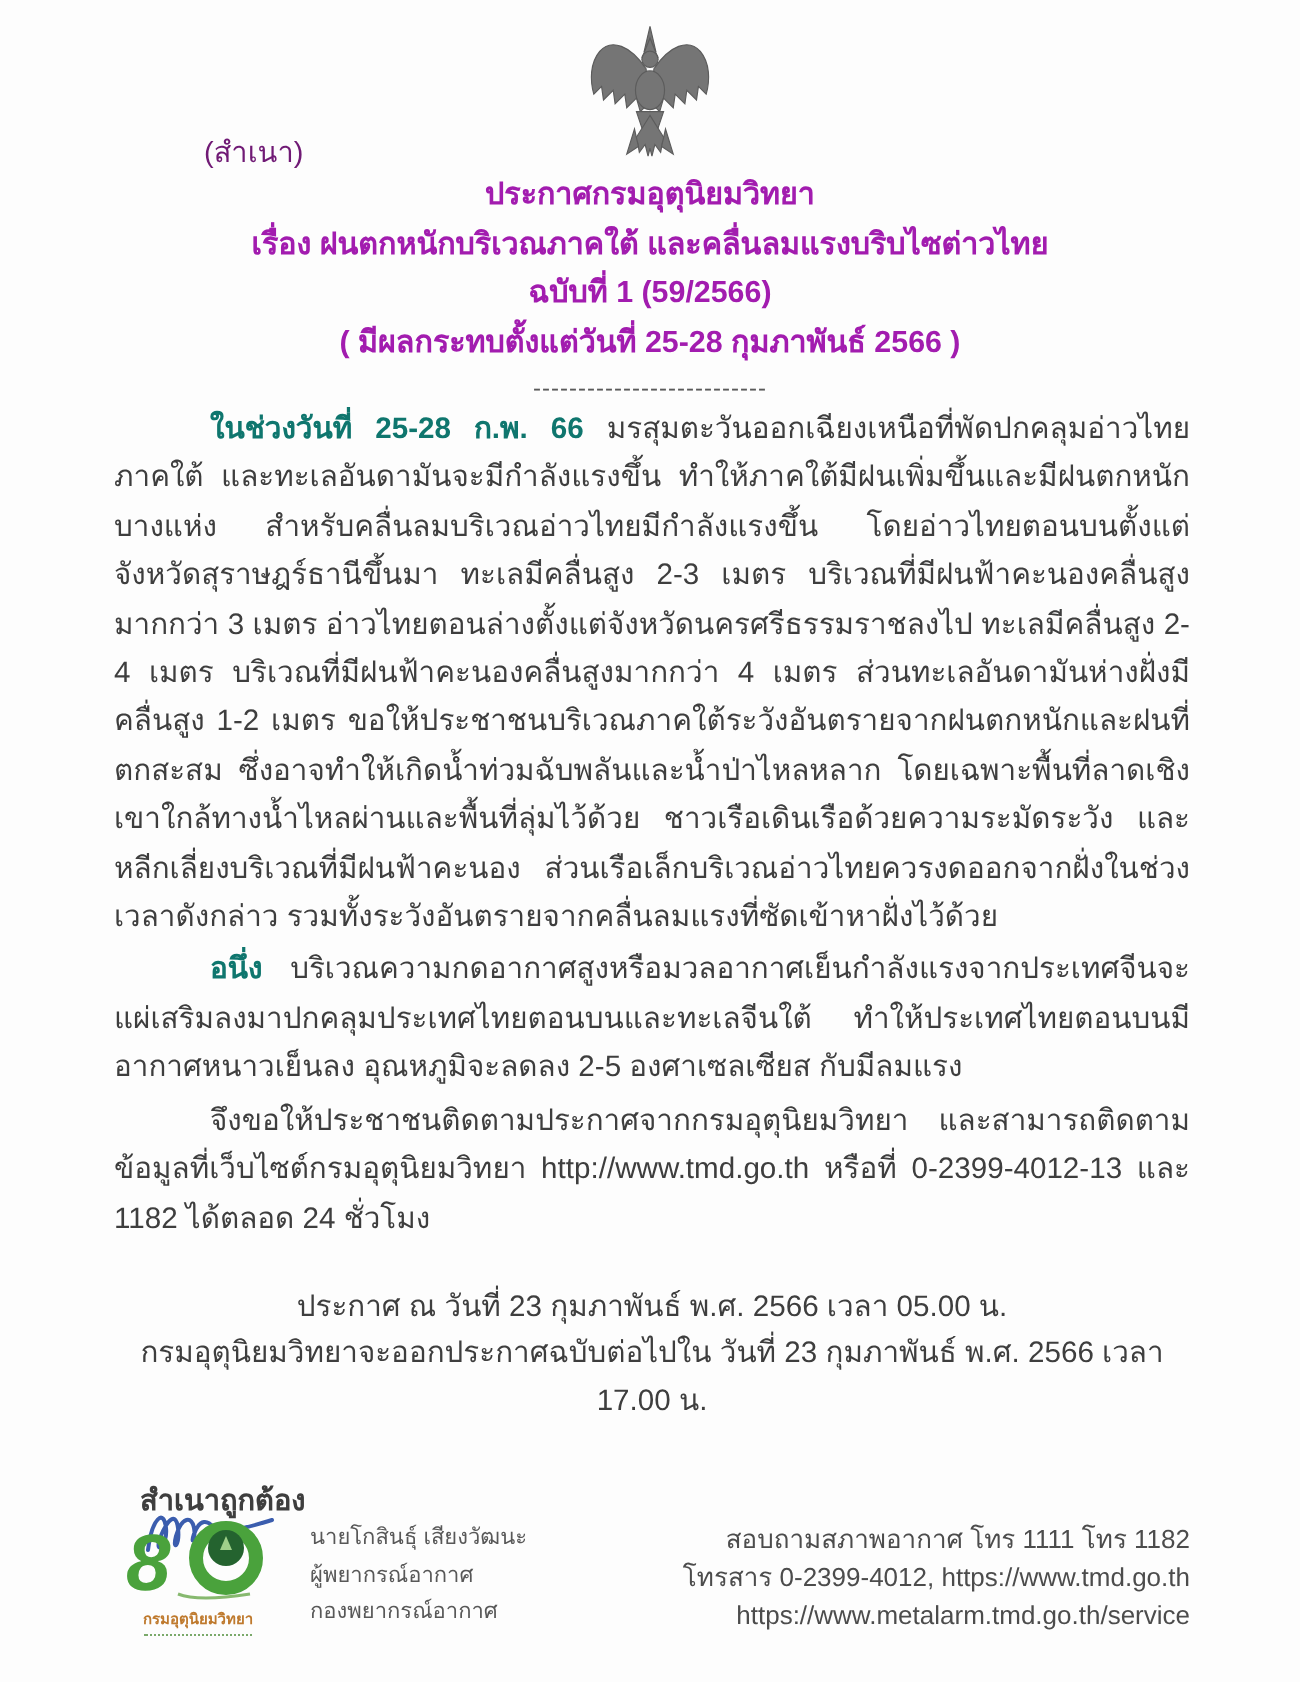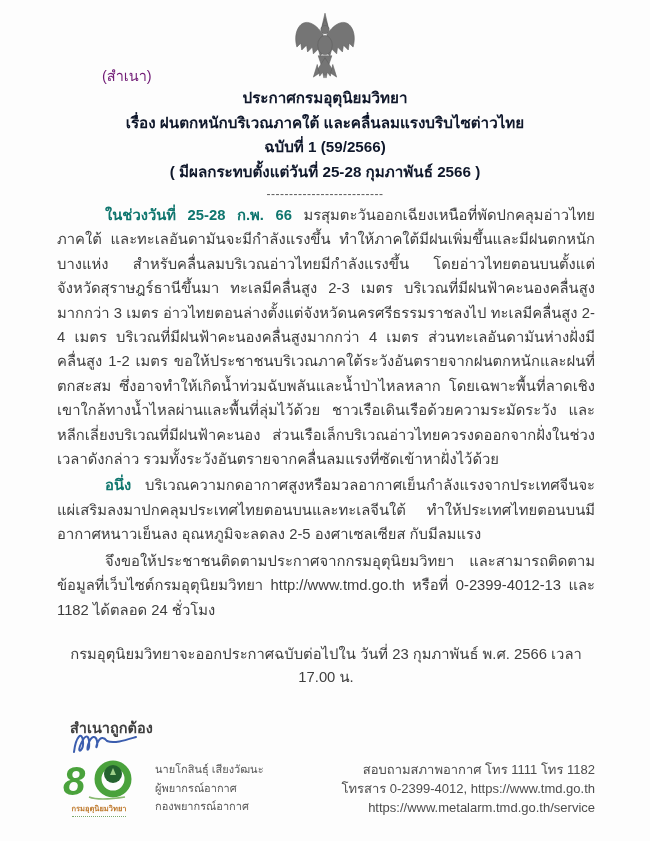--- a/index.html
+++ b/index.html
@@ -13,21 +13,21 @@
     color:#3e3e3e;
     overflow:hidden;
   }
   .copy-label {
     position:absolute; left:70px; top:64px;
     font-size:14.5px; color:#701a75;margin-left:32px;
   }
   .emblem-wrap { text-align:center; padding-top:13px; height:86px; }
   .title-block { text-align:center; }
   .title-line {
-    font-weight:bold; font-size:15.2px; line-height:24.5px; color:#0f172a;
+    font-weight:bold; font-size:15.2px; line-height:24.5px; color:#a21caf;
   }
   .divider {
     text-align:center; font-size:12px; color:#5a5a5a;
     letter-spacing:0.5px; line-height:14px; margin-top:3px;
   }
   .content { padding:0 55px 0 57px; }
   .body-par {
     font-size:14.8px; line-height:24.4px;
     text-align:justify; text-indent:48px;
     margin-top:2px; color:#3e3e3e;
@@ -83,20 +83,21 @@
     <div class="title-line">( มีผลกระทบตั้งแต่วันที่ 25-28 กุมภาพันธ์ 2566 )</div>
     <div class="divider">--------------------------</div>
   </div>
 
   <div class="content">
     <p class="body-par"><b>ในช่วงวันที่ 25-28 ก.พ. 66</b><span> มรสุมตะวันออกเฉียงเหนือที่พัดปกคลุมอ่าวไทย ภาคใต้ และทะเลอันดามันจะมีกำลังแรงขึ้น ทำให้ภาคใต้มีฝนเพิ่มขึ้นและมีฝนตกหนักบางแห่ง สำหรับคลื่นลมบริเวณอ่าวไทยมีกำลังแรงขึ้น โดยอ่าวไทยตอนบนตั้งแต่จังหวัดสุราษฎร์ธานีขึ้นมา ทะเลมีคลื่นสูง 2-3 เมตร บริเวณที่มีฝนฟ้าคะนองคลื่นสูงมากกว่า 3 เมตร อ่าวไทยตอนล่างตั้งแต่จังหวัดนครศรีธรรมราชลงไป ทะเลมีคลื่นสูง 2-4 เมตร บริเวณที่มีฝนฟ้าคะนองคลื่นสูงมากกว่า 4 เมตร ส่วนทะเลอันดามันห่างฝั่งมีคลื่นสูง 1-2 เมตร ขอให้ประชาชนบริเวณภาคใต้ระวังอันตรายจากฝนตกหนักและฝนที่ตกสะสม ซึ่งอาจทำให้เกิดน้ำท่วมฉับพลันและน้ำป่าไหลหลาก โดยเฉพาะพื้นที่ลาดเชิงเขาใกล้ทางน้ำไหลผ่านและพื้นที่ลุ่มไว้ด้วย ชาวเรือเดินเรือด้วยความระมัดระวัง และหลีกเลี่ยงบริเวณที่มีฝนฟ้าคะนอง ส่วนเรือเล็กบริเวณอ่าวไทยควรงดออกจากฝั่งในช่วงเวลาดังกล่าว รวมทั้งระวังอันตรายจากคลื่นลมแรงที่ซัดเข้าหาฝั่งไว้ด้วย</span></p>
     <p class="body-par"><b>อนึ่ง</b><span> บริเวณความกดอากาศสูงหรือมวลอากาศเย็นกำลังแรงจากประเทศจีนจะแผ่เสริมลงมาปกคลุมประเทศไทยตอนบนและทะเลจีนใต้ ทำให้ประเทศไทยตอนบนมีอากาศหนาวเย็นลง อุณหภูมิจะลดลง 2-5 องศาเซลเซียส กับมีลมแรง</span></p>
     <p class="body-par"><b></b><span>จึงขอให้ประชาชนติดตามประกาศจากกรมอุตุนิยมวิทยา และสามารถติดตามข้อมูลที่เว็บไซต์กรมอุตุนิยมวิทยา http://www.tmd.go.th หรือที่ 0-2399-4012-13 และ 1182 ได้ตลอด 24 ชั่วโมง</span></p>
 
     <div class="issued-block">
+      <div class="issued">ประกาศ ณ วันที่ 23 กุมภาพันธ์ พ.ศ. 2566 เวลา 05.00 น.</div>
       <div class="issued">กรมอุตุนิยมวิทยาจะออกประกาศฉบับต่อไปใน วันที่ 23 กุมภาพันธ์ พ.ศ. 2566 เวลา 17.00 น.</div>
     </div>
 
 
     <div class="cert-block">
       <div class="cert-label">สำเนาถูกต้อง</div>
       <svg class="cert-scribble" width="72" height="30" viewBox="0 0 72 30" aria-hidden="true">
         <path d="M4,24 C6,8 12,3 13,13 C14,22 7,27 10,18 C14,8 18,5 19,13 C20,22 16,25 18,17 C21,7 26,7 27,13 C28,19 25,22 27,16 C30,8 34,9 37,13 C44,16 56,12 66,9" fill="none" stroke="#3b5dae" stroke-width="2" stroke-linecap="round"></path>
       </svg>
 

